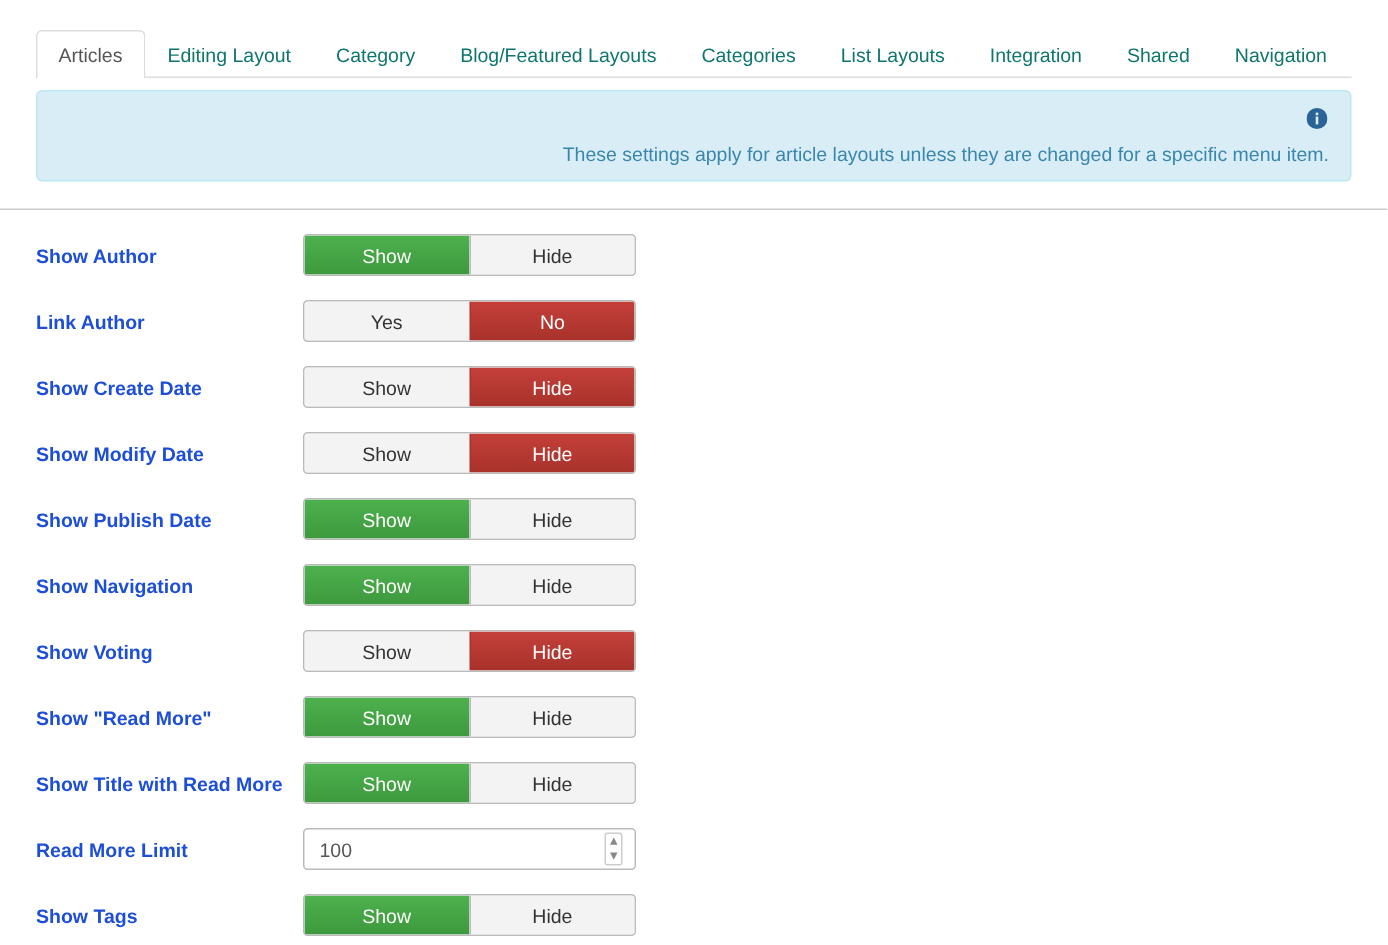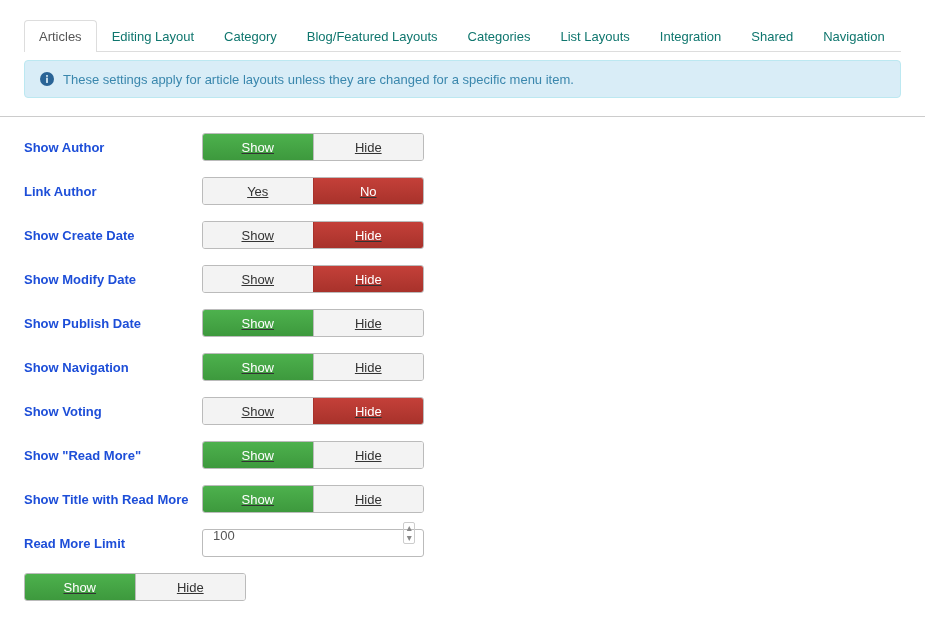--- a/index.html
+++ b/index.html
@@ -34,20 +34,21 @@
   .alert {
     background: #d9edf7;
     border: 1px solid #bce8f1;
     color: #3a87ad;
     padding: 10px 14px;
     border-radius: 4px;
     margin-bottom: 18px;
     display: flex;
     align-items: flex-end;
     gap: 8px;
+    flex-direction: column;
   }
   .alert .icon {
     width: 16px; height: 16px;
     display: inline-flex; align-items: center; justify-content: center;
     color: #2a6496;
   }
   .hr {
     border-top: 1px solid #ccc;
     box-shadow: 0 1px 0 #fff;
     margin: 0 -24px 16px -24px;
@@ -63,21 +64,20 @@
     font-size: 13px;
     font-weight: bold;
   }
   .toggle {
     display: flex;
     width: 222px;
     height: 28px;
     border: 1px solid #bbb;
     border-radius: 3px;
     overflow: hidden;
-    text-decoration: underline;
   }
   .toggle .opt {
     flex: 1;
     display: flex;
     align-items: center;
     justify-content: center;
     font-size: 13px;
     cursor: pointer;
     background: #f3f3f3;
     color: #333;
@@ -98,21 +98,21 @@
   }
   .num-input {
     width: 222px;
     height: 28px;
     border: 1px solid #bbb;
     border-radius: 3px;
     padding: 12px 8px;
     font-size: 13px;
     color: #555;
     display: flex;
-    align-items: flex-end;
+    align-items: center;
     justify-content: space-between;
     background: #fff;
     gap: 28px;
   }
   .num-input input {
     border: none;
     outline: none;
     width: 100%;
     font-size: 13px;
     color: #555;
@@ -227,18 +227,19 @@
       <div class="label">Read More Limit</div>
       <div class="num-input">
         <input value="100" style="">
         <div class="stepper">
           <span>▴</span>
           <span>▾</span>
         </div>
       </div>
     </div>
     <div class="row">
+      <div class="label">Show Tags</div>
       <div class="toggle">
         <div class="opt sel-green">Show</div>
         <div class="opt">Hide</div>
       </div>
     </div>
   </div>
 
 </body></html>

